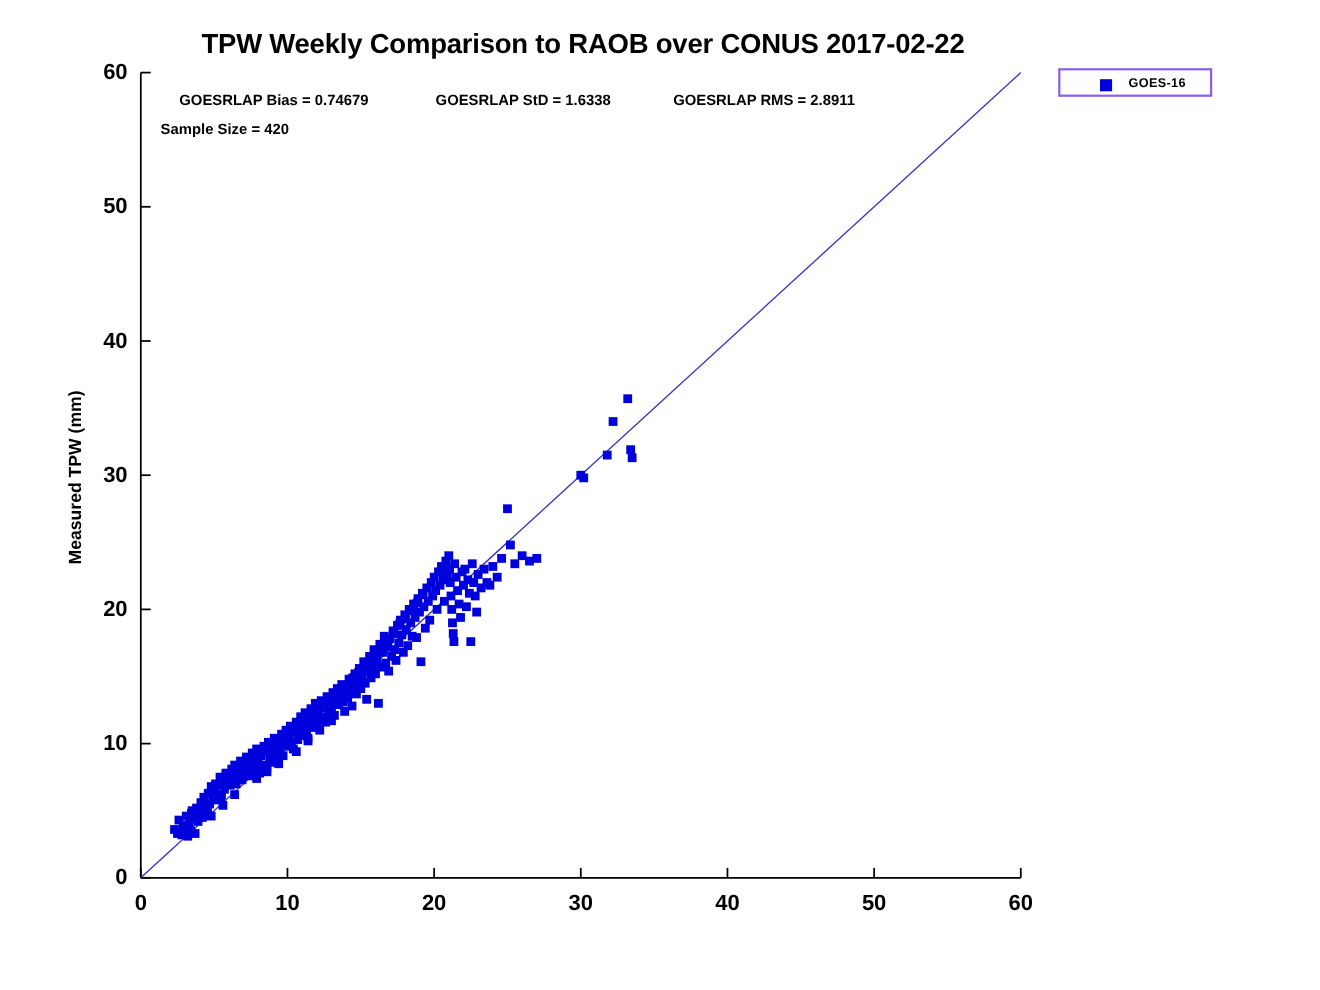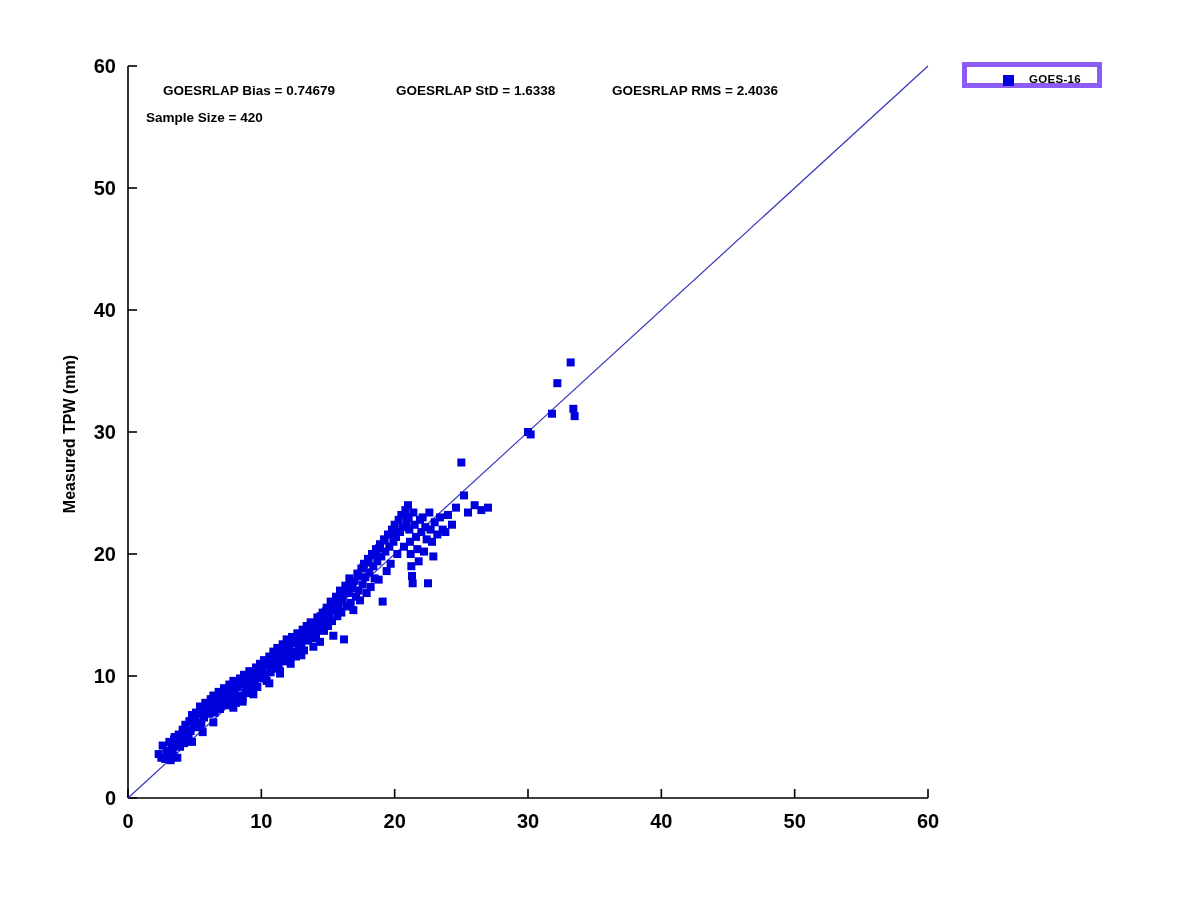--- a/index.html
+++ b/index.html
@@ -84,21 +84,21 @@
   .ytick-label {
     text-align: right;
     width: 60px;
   }
   #legend-box {
     position: absolute;
     left: 962px;
     top: 62px;
     width: 140px;
     height: 26px;
-    border: 5px solid #8b5cf6;
+    border: 2px solid #8b5cf6;
     background: #ffffff;
     box-sizing: border-box;
   }
   #legend-swatch {
     position: absolute;
     left: 36px;
     top: 8px;
     width: 11px;
     height: 11px;
     background: #0000dd;
@@ -112,24 +112,25 @@
     color: #000000;
     letter-spacing: 0.3px;
     white-space: nowrap;
   }
 </style>
 </head>
 <body>
 
 <div id="figure">
 
+  <div class="chart-title">TPW Weekly Comparison to RAOB over CONUS 2017-02-22</div>
 
   <div class="stats-line" id="stat-bias">GOESRLAP Bias = 0.74679</div>
   <div class="stats-line" id="stat-std">GOESRLAP StD = 1.6338</div>
-  <div class="stats-line" id="stat-rms">GOESRLAP RMS = 2.4036</div>
+  <div class="stats-line" id="stat-rms">GOESRLAP RMS = 2.8911</div>
   <div class="stats-line" id="stat-size">Sample Size = 420</div>
 
   <svg id="plot-svg" width="1200" height="900">
     <g id="axis-group">
         <line x1="128" y1="66" x2="128" y2="798" stroke="#000" stroke-width="1.6"></line>
         <line x1="128" y1="798" x2="928" y2="798" stroke="#000" stroke-width="1.6"></line>
       </g>
     <g id="tick-group">
         <line x1="128" y1="798" x2="128" y2="789" stroke="#000" stroke-width="1.6"></line>
         <line x1="261.3333333333333" y1="798" x2="261.3333333333333" y2="789" stroke="#000" stroke-width="1.6"></line>

